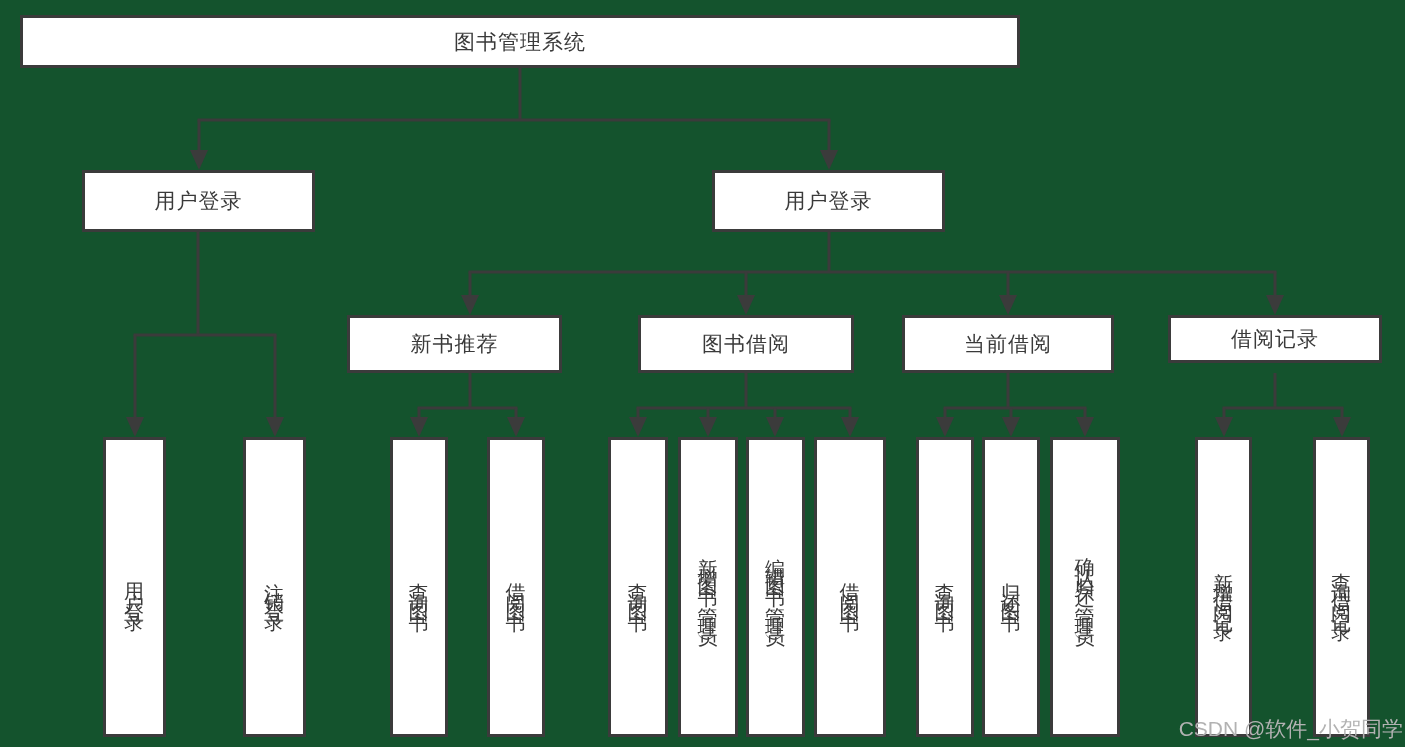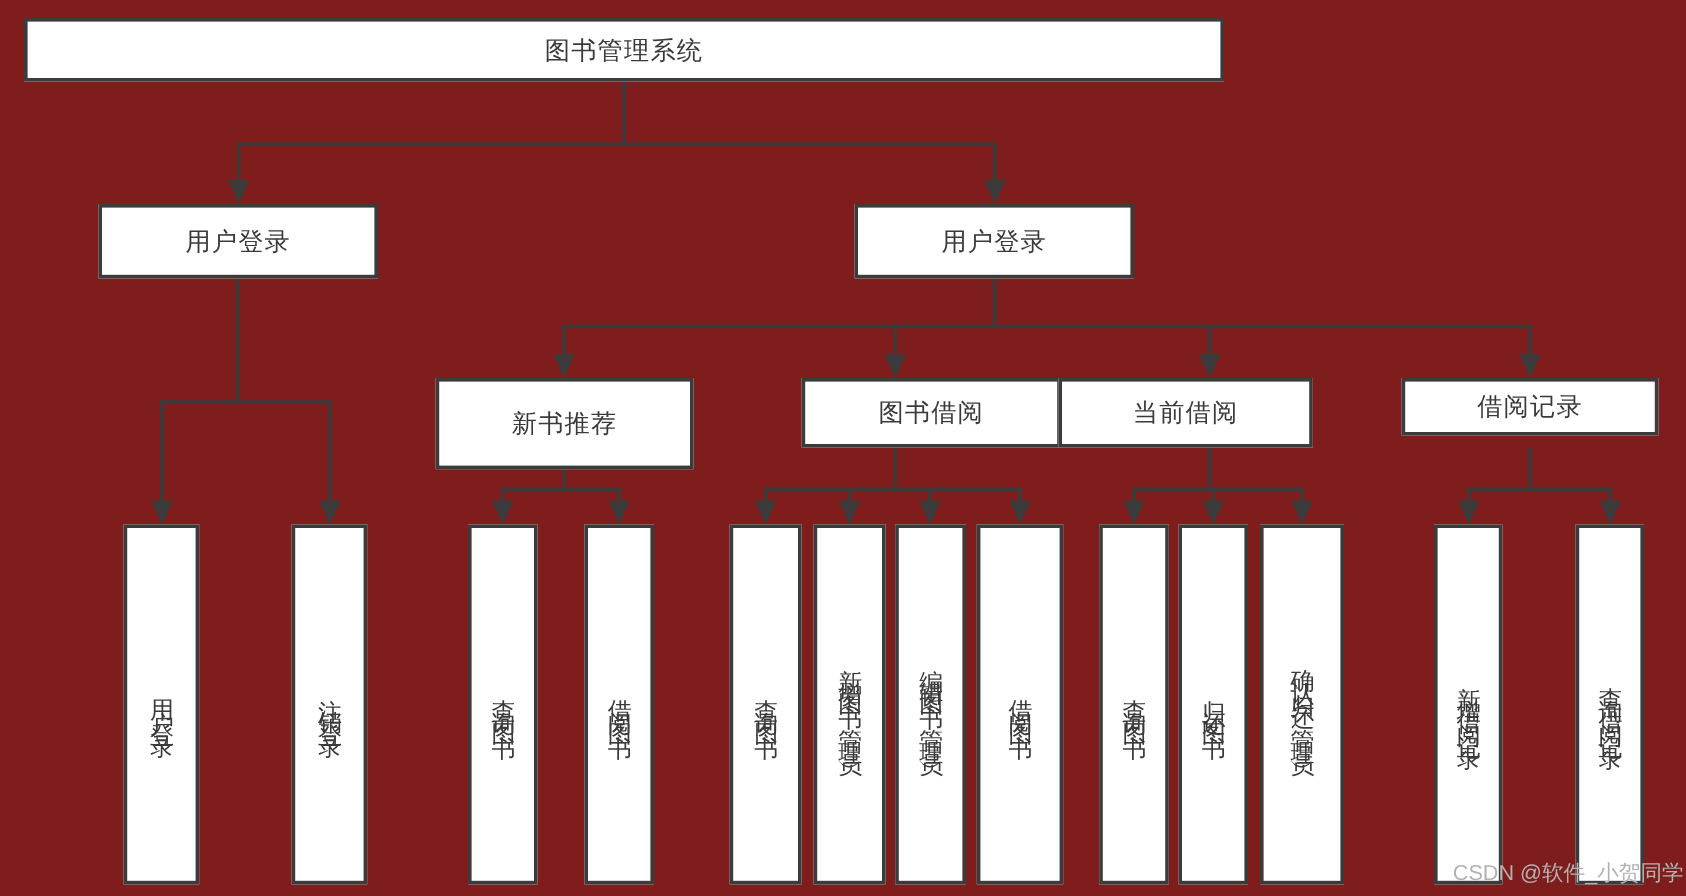--- a/index.html
+++ b/index.html
@@ -1,34 +1,34 @@
 <!DOCTYPE html>
 <html><head>
 <meta charset="utf-8">
 <style>
   html,body{margin:0;padding:0;background:#ffffff;}
   body{width:1405px;height:747px;overflow:hidden;}
   .stage{
-    position:relative;width:1405px;height:747px;background:#7f1d1d;
+    position:relative;width:1405px;height:747px;background:#14532d;
     font-family:"Liberation Sans","DejaVu Sans",sans-serif;
   }
   #connector-layer{position:absolute;left:0;top:0;width:1405px;height:747px;}
   .node{
     position:absolute;box-sizing:border-box;background:#ffffff;
     border:3px solid #3b3b3b;color:#3a3a3a;
     display:flex;align-items:center;justify-content:center;
   }
   .hlabel{font-size:21px;letter-spacing:1px;white-space:nowrap;}
   .vtext{
     writing-mode:vertical-lr;text-orientation:mixed;
     font-size:20px;line-height:1;letter-spacing:10px;white-space:nowrap;
   }
   .watermark{
     position:absolute;right:0px;top:715px;width:260px;text-align:right;
-    font-size:18px;color:#b2b2b2;letter-spacing:0px;white-space:nowrap;
+    font-size:21px;color:#b2b2b2;letter-spacing:0px;white-space:nowrap;
     padding-right:2px;
   }
 </style>
 </head>
 <body>
 
 <div class="stage">
 
   <svg id="connector-layer" viewBox="0 0 1405 747" xmlns="http://www.w3.org/2000/svg">
       <line x1="520" y1="68" x2="520" y2="120" stroke="#3b3b3b" stroke-width="3"></line>
@@ -89,27 +89,27 @@
     <span class="hlabel">图书管理系统</span>
   </div>
 
   <div class="node" style="left:82px;top:170px;width:233px;height:62px">
     <span class="hlabel">用户登录</span>
   </div>
   <div class="node" style="left:712px;top:170px;width:233px;height:62px">
     <span class="hlabel">用户登录</span>
   </div>
 
-  <div class="node" style="left:363px;top:315px;width:215px;height:76px">
+  <div class="node" style="left:347px;top:315px;width:215px;height:58px">
     <span class="hlabel">新书推荐</span>
   </div>
-  <div class="node" style="left:668px;top:315px;width:216px;height:58px">
+  <div class="node" style="left:638px;top:315px;width:216px;height:58px">
     <span class="hlabel">图书借阅</span>
   </div>
-  <div class="node" style="left:882px;top:315px;width:212px;height:58px">
+  <div class="node" style="left:902px;top:315px;width:212px;height:58px">
     <span class="hlabel">当前借阅</span>
   </div>
   <div class="node" style="left:1168px;top:315px;width:214px;height:48px">
     <span class="hlabel">借阅记录</span>
   </div>
 
   <div class="node" style="left:103px;top:437px;width:63px;height:300px">
     <span class="vtext">用户登录</span>
   </div>
   <div class="node" style="left:243px;top:437px;width:63px;height:300px">

